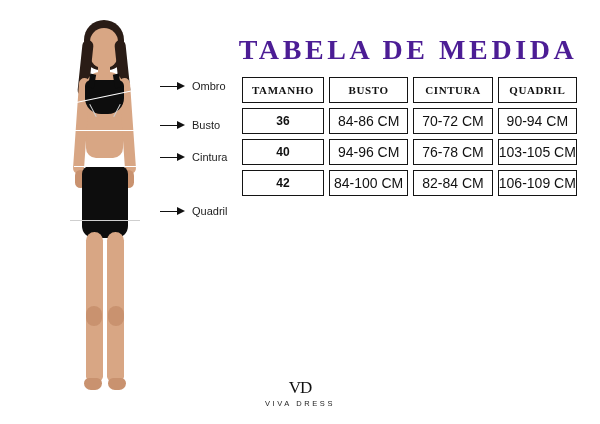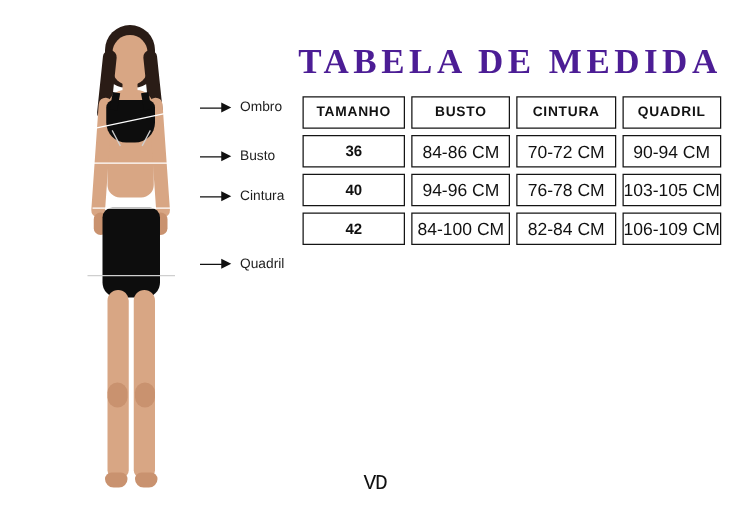--- a/index.html
+++ b/index.html
@@ -140,20 +140,21 @@
     font-size: 14px;
     height: 24px;
     color: #111;
     background: #fff;
     padding: 0;
   }
   table.size-table th {
     font-weight: 700;
     letter-spacing: 0.6px;
     font-size: 11px;
+    font-family: Liberation Serif, serif;
   }
   table.size-table td.sz {
     font-weight: 700;
     font-size: 12px;
   }
   table.size-table col.c1 { width: 82px; }
 
   
   #notes {
     position: absolute;
@@ -168,21 +169,21 @@
 
   
   #logo {
     position: absolute;
     left: 0;
     right: 0;
     top: 378px;
     text-align: center;
   }
   #logo .mark {
-    font-family: Liberation Mono, monospace;
+    font-family: Liberation Serif, serif;
     font-size: 17px;
     letter-spacing: -1px;
     color: #111;
     line-height: 19px;
   }
   #logo .wordmark {
     font-size: 7.5px;
     letter-spacing: 2.6px;
     color: #222;
     margin-top: 2px;
@@ -278,15 +279,16 @@
         <td>84-100 CM</td>
         <td>82-84 CM</td>
         <td>106-109 CM</td>
       </tr>
     </tbody>
   </table>
 
 
   <div id="logo">
     <div class="mark">VD</div>
+    <div class="wordmark">VIVA DRESS</div>
   </div>
 
 </div>
 
 </body></html>

